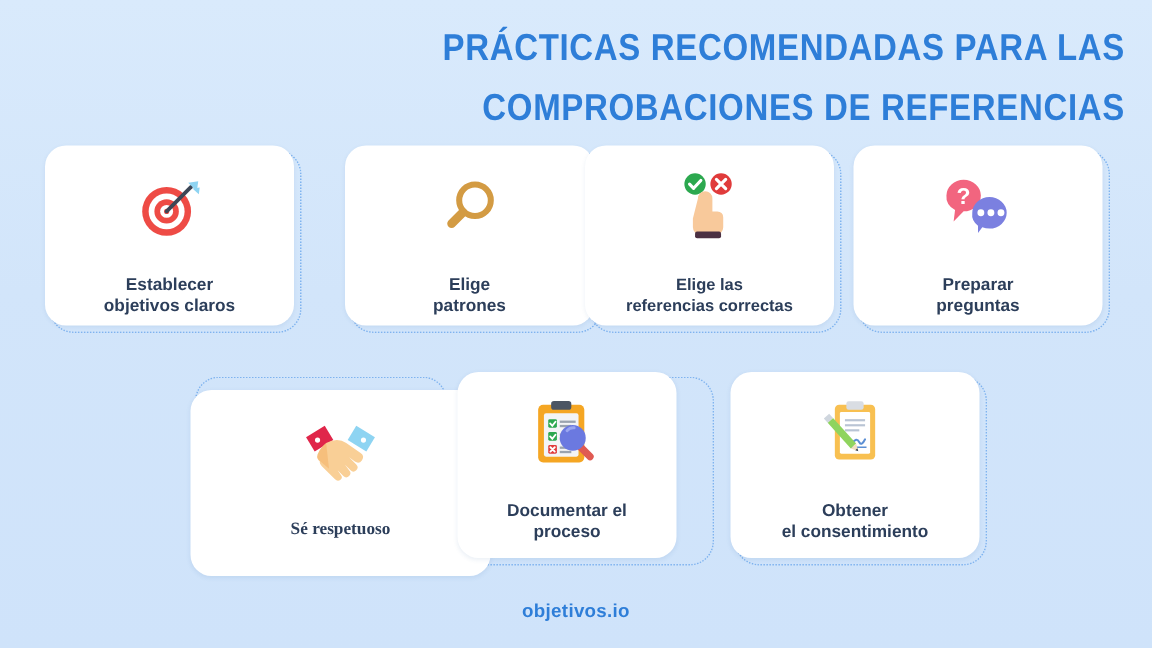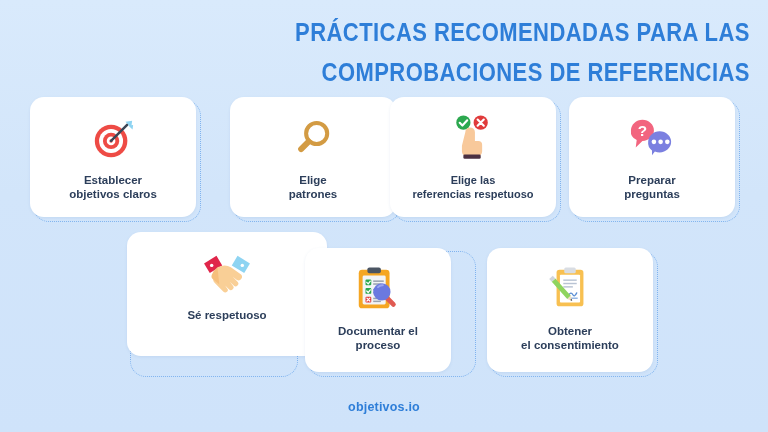--- a/index.html
+++ b/index.html
@@ -66,21 +66,21 @@
   }
   .icon-wrap {
     width: 56px;
     height: 56px;
     display: flex;
     align-items: center;
     justify-content: center;
   }
   .icon-wrap svg { display: block; }
   .card-label {
-    margin-top: 6px;
+    margin-top: 16px;
     text-align: center;
     font-size: 11.5px;
     font-weight: 700;
     line-height: 14px;
     color: #2c3e5a;
     white-space: pre-line;
     padding: 0 6px;
   }
   .card-label.small { font-size: 11px; }
   
@@ -147,21 +147,21 @@
         <svg width="52" height="50" viewBox="0 0 54 50">
           <circle cx="17" cy="8" r="7.4" fill="#2ca84f"></circle>
           <path d="M13.2 8.2 L16 11 L21 5.6" fill="none" stroke="#ffffff" stroke-width="2.2" stroke-linecap="round" stroke-linejoin="round"></path>
           <circle cx="35" cy="8" r="7.4" fill="#e03b3b"></circle>
           <path d="M31.8 4.8 L38.2 11.2 M38.2 4.8 L31.8 11.2" stroke="#ffffff" stroke-width="2.2" stroke-linecap="round"></path>
           <path d="M19 18 a5 5 0 0 1 10 0 v9 h3.5 a4 4 0 0 1 4 4 v7 a5 5 0 0 1 -5 5 h-11 a5 5 0 0 1 -5 -5 v-6 z" fill="#f8c99b"></path>
           <rect x="17" y="41" width="18" height="4.6" rx="1.4" fill="#4b3042"></rect>
         </svg>
       </div>
       <div class="card-label small">Elige las
-referencias respetuoso</div>
+referencias correctas</div>
     </div>
   </div>
 
   <div class="dots" style="left:572px; top:100px; width:166px; height:120px;"></div>
   <div class="card" style="left:569px; top:97px; width:166px; height:120px;">
     <div class="card-inner">
       <div class="icon-wrap">
         <svg width="50" height="44" viewBox="0 0 52 46">
           <path d="M4 14 a12 11 0 0 1 24 0 a12 11 0 0 1 -12 11 l-7 7 l1 -8 a11 10 0 0 1 -6 -10 z" fill="#f2657f"></path>
           <text x="16" y="20" text-anchor="middle" font-family="Liberation Sans, sans-serif" font-size="16" font-weight="700" fill="#ffffff">?</text>
@@ -170,21 +170,21 @@
           <circle cx="35" cy="26" r="2.4" fill="#ffffff"></circle>
           <circle cx="42" cy="26" r="2.4" fill="#ffffff"></circle>
         </svg>
       </div>
       <div class="card-label">Preparar
 preguntas</div>
     </div>
   </div>
 
   <div class="dots" style="left:130px; top:251px; width:166px; height:124px;"></div>
-  <div class="card" style="left:127px; top:232px; width:200px; height:124px;">
+  <div class="card" style="left:127px; top:260px; width:200px; height:124px;font-family:Liberation Serif, serif;">
     <div class="card-inner">
       <div class="icon-wrap">
         <svg width="54" height="44" viewBox="0 0 56 46">
           <path d="M4 12 L17 4 L23 14 L10 22 Z" fill="#e0264a"></path>
           <circle cx="12" cy="14" r="1.8" fill="#ffffff"></circle>
           <path d="M52 12 L39 4 L33 14 L46 22 Z" fill="#8ed4f2"></path>
           <circle cx="44" cy="14" r="1.8" fill="#ffffff"></circle>
           <path d="M18 16 q8 -4 14 0 l10 7 q3 2 1 5 q-2 3 -5 1 l-4 -3 l5 5 q2 2 0 4 q-2 2 -4 0 l-4 -4 l3 4 q2 2 0 4 q-2 2 -4 0 l-4 -4 l2 3 q2 2 0 3.6 q-2 1.6 -4 -0.4 l-9 -9 q-3 -3 0 -6 z" fill="#f9cf96"></path>
           <path d="M18 16 q-4 3 -6 8 q-1 3 2 5 l6 5" fill="#f6bf7c"></path>
         </svg>

